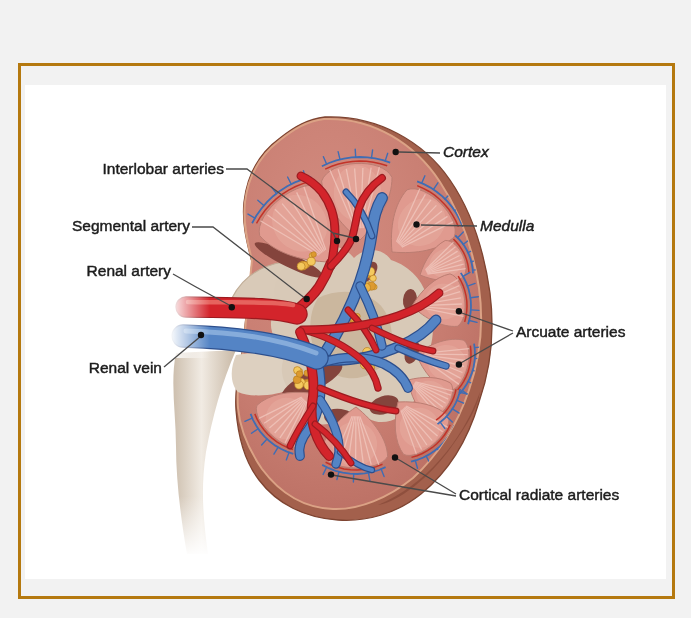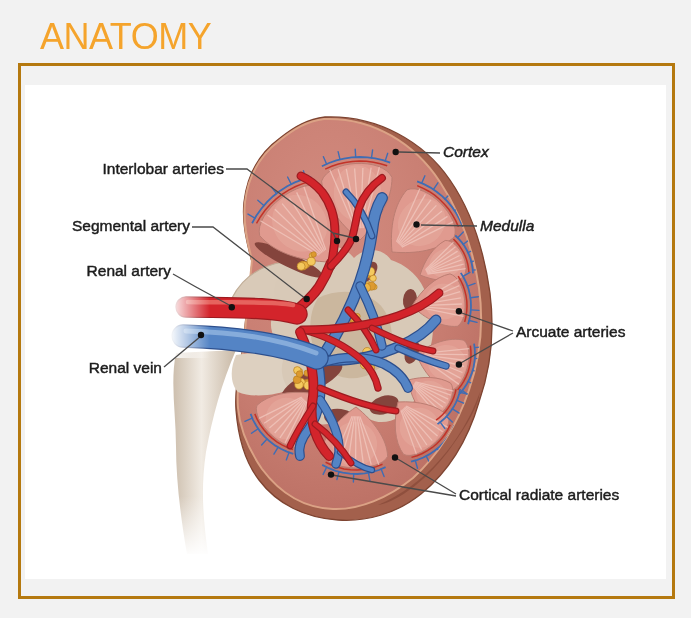--- a/index.html
+++ b/index.html
@@ -6,21 +6,20 @@
 #page{position:relative;width:691px;height:618px;background:#f2f2f2;overflow:hidden;font-family:"Liberation Sans",sans-serif;}
 #title{position:absolute;left:40px;top:16px;font-size:36px;color:#f5a42c;letter-spacing:-0.5px;}
 #frame{position:absolute;left:18px;top:63px;width:651px;height:530px;border:3px solid #b5790f;background:#f2f2f2;}
 #white{position:absolute;left:25px;top:85px;width:641px;height:494px;background:#ffffff;}
 </style>
 </head>
 <body>
 <div id="page">
 <div id="frame"></div>
 <div id="white"></div>
-<div id="title">ANATOMY</div>
 <svg width="691" height="618" viewBox="0 0 691 618" style="position:absolute;left:0;top:0">
 <defs>
 <linearGradient id="uret" x1="0" y1="0" x2="1" y2="0">
  <stop offset="0" stop-color="#cdbfae"></stop>
           <stop offset="0.45" stop-color="#f1ebe3"></stop>
           <stop offset="1" stop-color="#c8b8a5"></stop>
 </linearGradient>
 <linearGradient id="ufade" x1="0" y1="0" x2="0" y2="1">
  <stop offset="0" stop-color="#fff" stop-opacity="0"></stop>
           <stop offset="0.85" stop-color="#fff" stop-opacity="1"></stop>

